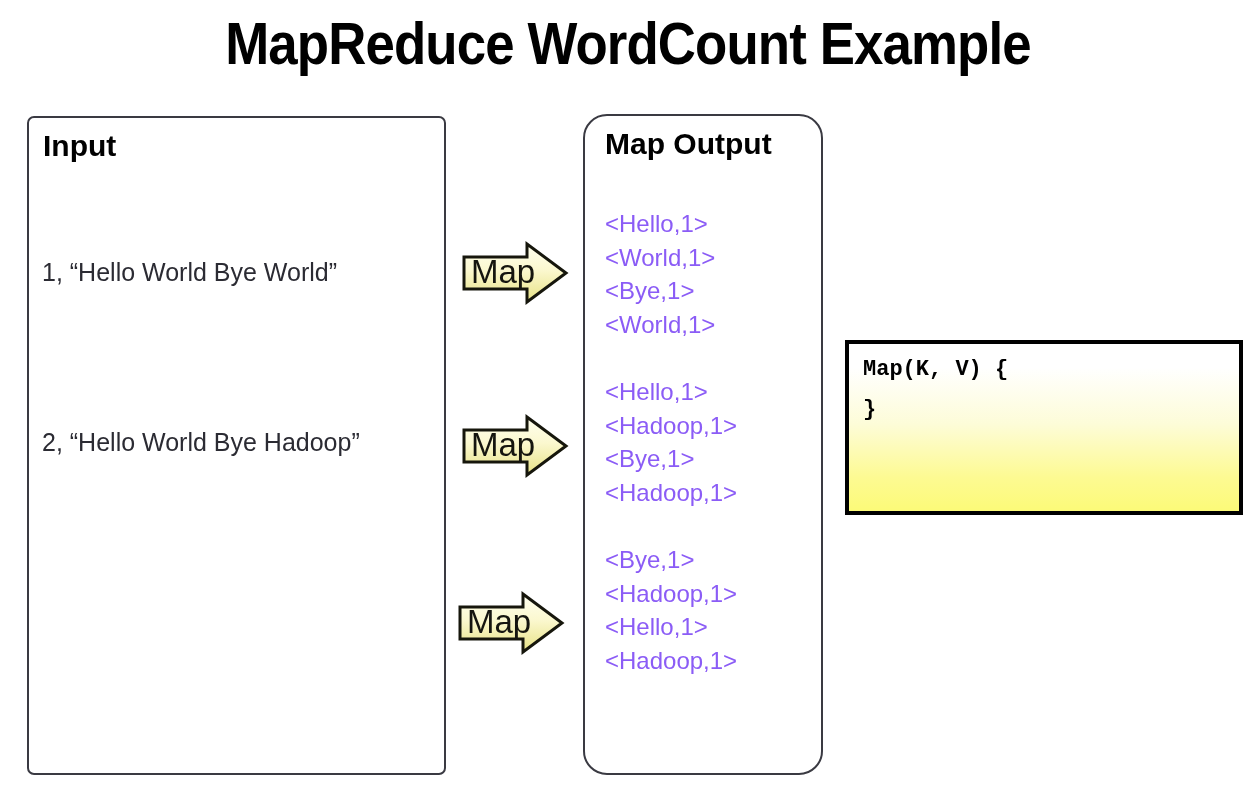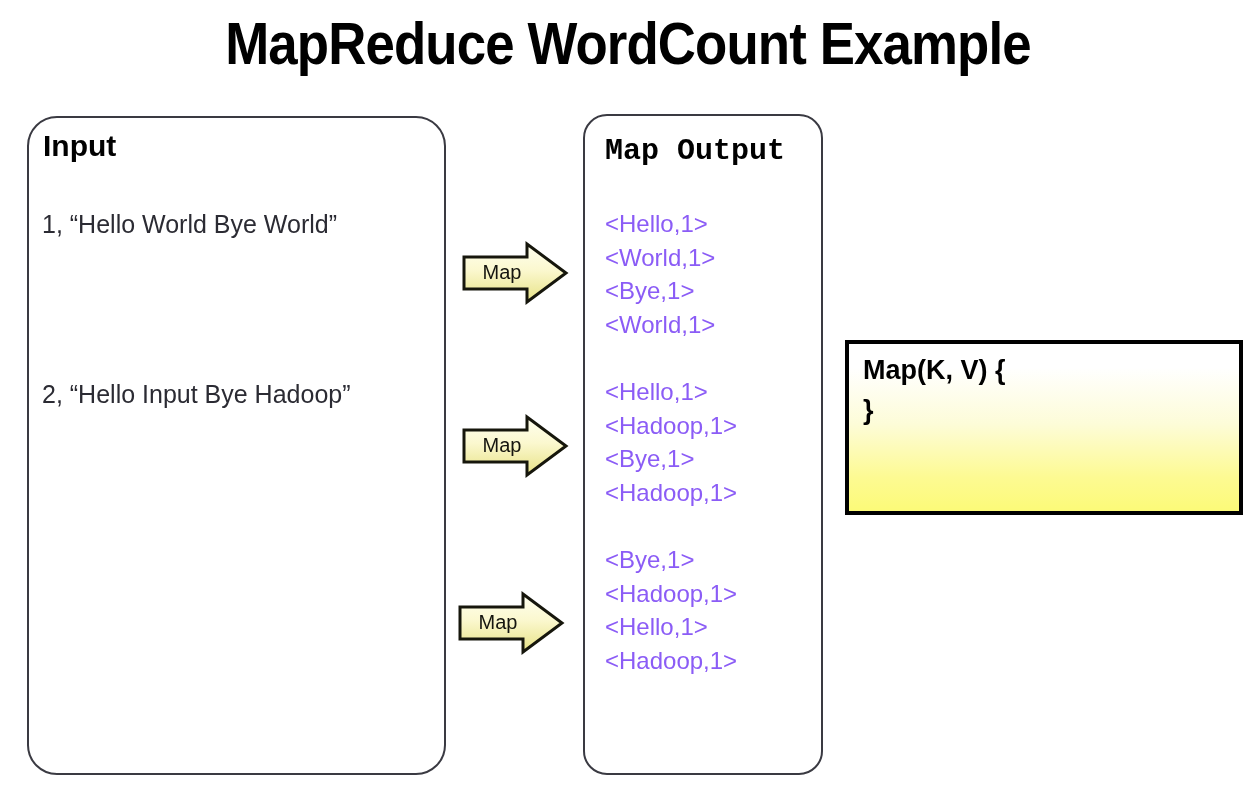--- a/index.html
+++ b/index.html
@@ -33,21 +33,21 @@
     transform: scaleX(0.88);
     transform-origin: 50% 50%;
     white-space: nowrap;
   }
 
   
   .panel {
     position: absolute;
     background: #ffffff;
     border: 2px solid #3a3a42;
-    border-radius: 30px;
+    border-radius: 7px;
     box-sizing: border-box;
   }
   #input-panel {
     left: 27px;
     top: 116px;
     width: 419px;
     height: 659px;
   }
   #map-output-panel {
     left: 583px;
@@ -59,30 +59,31 @@
 
   .panel-heading {
     position: absolute;
     font-weight: bold;
     font-size: 30px;
     line-height: 34px;
     color: #000000;
     white-space: nowrap;
   }
   #input-heading { left: 14px; top: 11px; }
-  #map-output-heading { left: 20px; top: 18px; font-family: Liberation Mono, monospace; }
+  #map-output-heading { left: 20px; top: 11px; }
 
   
   .input-line {
     position: absolute;
     left: 13px;
     font-size: 25px;
     line-height: 30px;
     color: #2b2b33;
     white-space: nowrap;
+    margin-top: 48px;
   }
   .input-line.l0 { top: 91px; }
   .input-line.l1 { top: 261px; }
   .input-line.l2 { top: 430px; }
 
   
   .mo-group {
     position: absolute;
     left: 20px;
     font-size: 24px;
@@ -106,21 +107,21 @@
     left: 0;
     top: 0;
     display: block;
   }
   .map-arrow .arrow-label {
     position: absolute;
     left: 10px;
     top: 15px;
     width: 62px;
     text-align: center;
-    font-size: 20px;
+    font-size: 33px;
     line-height: 32px;
     font-weight: normal;
     color: #15150f;
     white-space: nowrap;
   }
   #map-arrow-1 { left: 461px; top: 241px; }
   #map-arrow-2 { left: 461px; top: 414px; }
   #map-arrow-3 { left: 457px; top: 591px; }
 
   
@@ -129,37 +130,37 @@
     left: 845px;
     top: 340px;
     width: 398px;
     height: 175px;
     box-sizing: border-box;
     border: 4px solid #000000;
     background: linear-gradient(to bottom, #ffffff 0%, #ffffff 14%, #fdfcd8 48%, #fdfa92 80%, #fcfa78 100%);
     padding: 6px 0 0 14px;
   }
   .code-line {
-    font-family: Liberation Sans, sans-serif;
+    font-family: Liberation Mono, monospace;
     font-weight: bold;
-    font-size: 27px;
+    font-size: 22px;
     line-height: 40px;
     color: #000000;
     white-space: pre;
   }
 </style>
 </head>
 <body>
 
 <div id="title">MapReduce WordCount Example</div>
 
 <div class="panel" id="input-panel">
   <div class="panel-heading" id="input-heading">Input</div>
   <div class="input-line l0">1, “Hello World Bye World”</div>
-  <div class="input-line l1">2, “Hello Input Bye Hadoop”</div>
+  <div class="input-line l1">2, “Hello World Bye Hadoop”</div>
 </div>
 
 <div class="panel" id="map-output-panel">
   <div class="panel-heading" id="map-output-heading">Map Output</div>
 
   <div class="mo-group g0">
     <span class="mo-pair">&lt;Hello,1&gt;</span>
     <span class="mo-pair">&lt;World,1&gt;</span>
     <span class="mo-pair">&lt;Bye,1&gt;</span>
     <span class="mo-pair">&lt;World,1&gt;</span>

